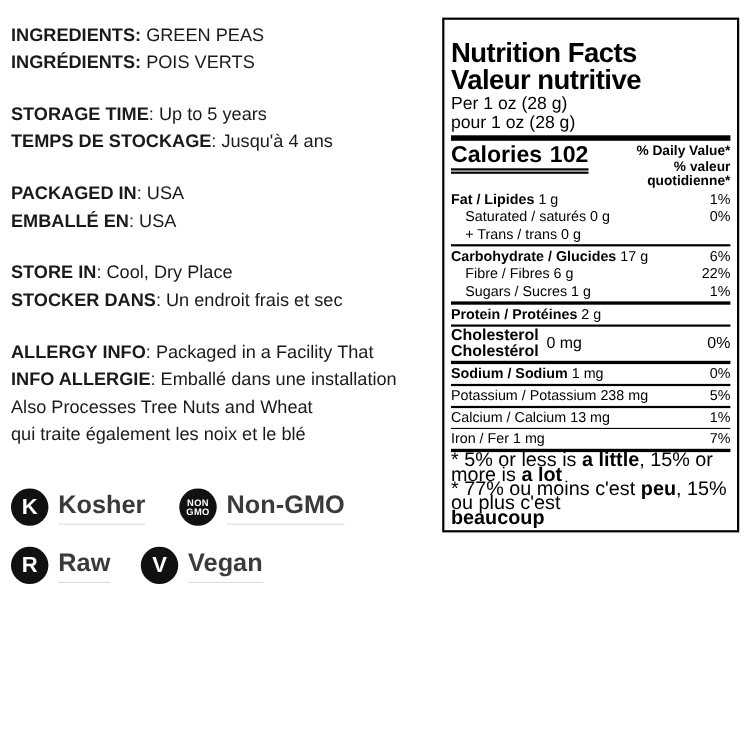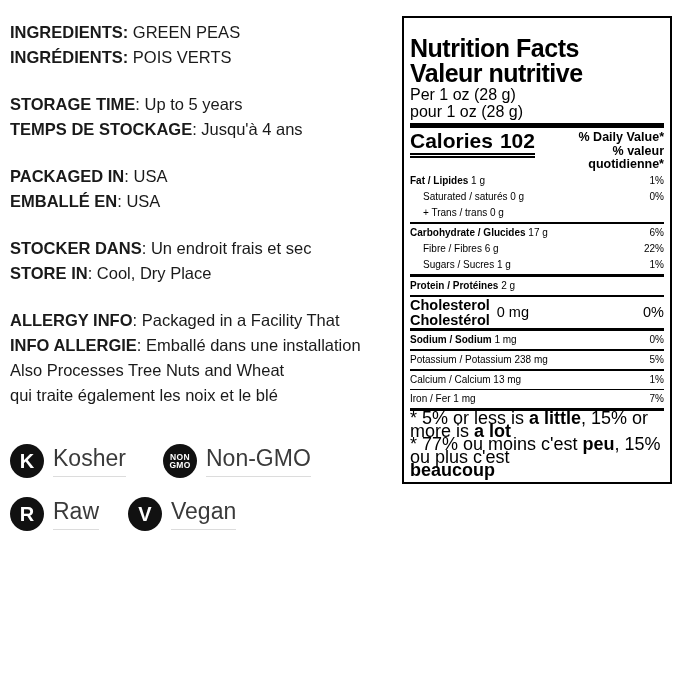--- a/index.html
+++ b/index.html
@@ -17,21 +17,21 @@
     position:absolute;left:402px;top:16px;width:270px;box-sizing:border-box;
     border:2px solid #000;padding:18px 6px 5px 6px;background:#fff;
   }
   .nf-title{font-size:25px;line-height:25px;font-weight:bold;letter-spacing:-0.5px;}
   .nf-serv{font-size:16px;line-height:17px;}
   .bar4{height:5px;background:#000;margin:3px 0 2px 0;}
   .cal-row{display:flex;justify-content:space-between;align-items:flex-start;min-height:28px;margin-bottom:1px;}
   .cal{font-size:21px;line-height:22px;font-weight:bold;border-bottom:5px double #000;padding-bottom:1px;}
   .cal-val{margin-left:7px;}
   .dv{text-align:right;font-size:12.5px;line-height:13.5px;font-weight:bold;padding-top:1px;}
-  .row{display:flex;justify-content:space-between;font-size:10px;line-height:16px;}
+  .row{display:flex;justify-content:space-between;font-size:13px;line-height:16px;}
   .row .nm{white-space:nowrap;}
   .row .nm .bb{font-weight:bold;}
   .row.ind .nm{padding-left:13px;}
   .pct{text-align:right;}
   .sep{height:2.5px;background:#000;margin:1px 0;}
   .sep-thin{height:1.5px;background:#000;margin:1px 0;}
   .chol{display:flex;align-items:center;font-size:14.5px;line-height:15px;min-height:29px;}
   .chol .stack{font-weight:bold;line-height:14.5px;}
   .chol .amt{margin-left:7px;}
   .chol .pct{margin-left:auto;}
@@ -41,21 +41,21 @@
   .badge{position:absolute;display:flex;align-items:center;}
   .circle{
     width:34px;height:34px;border-radius:50%;background:#111;color:#fff;
     display:flex;align-items:center;justify-content:center;flex:0 0 34px;
     font-weight:bold;
   }
   .circle.letter{font-size:20px;}
   .circle .two{font-size:8.5px;line-height:8.5px;text-align:center;font-weight:bold;letter-spacing:0.3px;}
   .badge .lbl{
     margin-left:9px;font-size:23px;color:#3a3a3a;line-height:26px;
-    display:inline-block;border-bottom:1px solid #dcdcdc;padding-bottom:5px;
+    display:inline-block;border-bottom:1px solid #dcdcdc;padding-bottom:5px;font-weight:bold;
   }
 </style>
 </head>
 <body>
 
 <div class="canvas">
 
   <div class="left-col">
     <div class="grp">
       <div class="ln"><span class="b">INGREDIENTS:</span><span> GREEN PEAS</span></div>
@@ -63,22 +63,22 @@
     </div>
     <div class="grp">
       <div class="ln"><span class="b">STORAGE TIME</span><span>: Up to 5 years</span></div>
       <div class="ln"><span class="b">TEMPS DE STOCKAGE</span><span>: Jusqu'à 4 ans</span></div>
     </div>
     <div class="grp">
       <div class="ln"><span class="b">PACKAGED IN</span><span>: USA</span></div>
       <div class="ln"><span class="b">EMBALLÉ EN</span><span>: USA</span></div>
     </div>
     <div class="grp">
+      <div class="ln"><span class="b">STORE IN</span><span>: Cool, Dry Place</span></div>
       <div class="ln"><span class="b">STOCKER DANS</span><span>: Un endroit frais et sec</span></div>
-      <div class="ln"><span class="b">STORE IN</span><span>: Cool, Dry Place</span></div>
     </div>
     <div class="grp">
       <div class="ln"><span class="b">ALLERGY INFO</span><span>: Packaged in a Facility That</span></div>
       <div class="ln"><span class="b">INFO ALLERGIE</span><span>: Emballé dans une installation</span></div>
       <div class="ln"><span class="b"></span><span>Also Processes Tree Nuts and Wheat</span></div>
       <div class="ln"><span class="b"></span><span>qui traite également les noix et le blé</span></div>
     </div>
   </div>
 
   <div class="nf-box">

